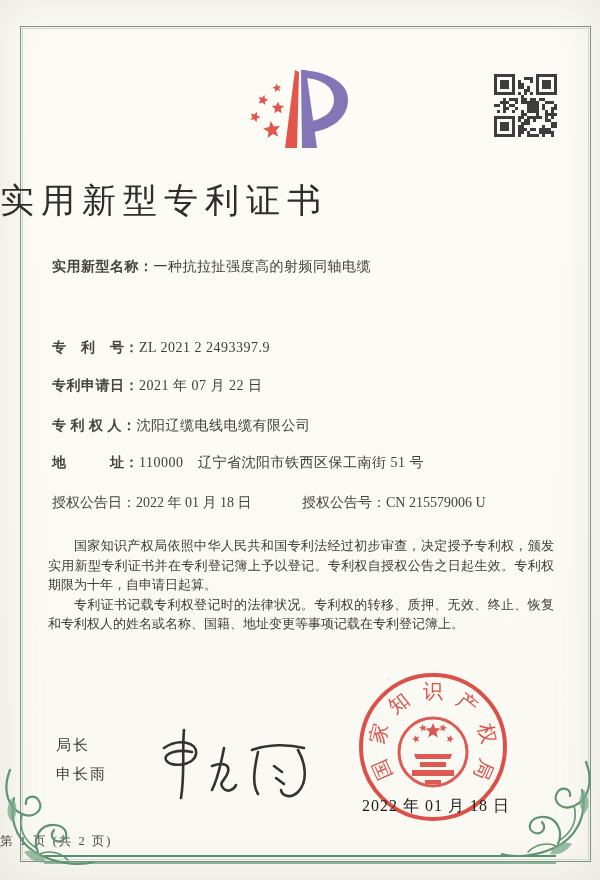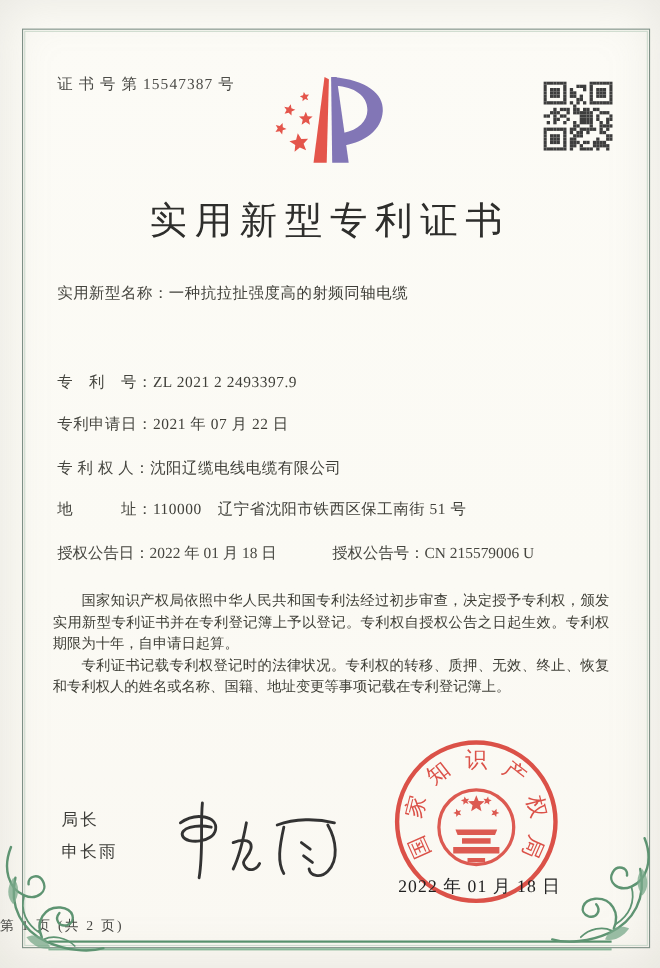--- a/index.html
+++ b/index.html
@@ -6,24 +6,24 @@
   body{width:600px;height:880px;background:#e8e6df;font-family:"Liberation Serif","DejaVu Serif",serif;}
   .page{position:relative;width:600px;height:880px;overflow:hidden;
         background:linear-gradient(180deg,#fcfbf6 0%,#fbfaf4 60%,#faf8f2 100%);
         box-shadow:inset 0 0 46px rgba(160,160,145,.22);}
   .frame-outer{position:absolute;left:20px;top:26px;width:569px;height:834px;
         border:1px solid #7e9086;}
   .frame-inner{position:absolute;inset:1px;border:1px solid #ccdacd;}
   .cert-no{position:absolute;left:52px;top:68px;font-size:14px;color:#4c4c48;letter-spacing:1px;}
   .logo{position:absolute;left:243px;top:66px;width:112px;height:86px;}
   .qr{position:absolute;left:494px;top:74px;width:63px;height:63px;}
-  .title{position:absolute;left:0;top:178px;width:600px;margin:0;text-align:center;
+  .title{position:absolute;left:0;top:178px;width:600px;margin:0;text-align:left;
         font-size:34px;font-weight:400;color:#2e2e2c;letter-spacing:7px;}
   .row{position:absolute;left:52px;font-size:14px;color:#45453f;letter-spacing:.5px;white-space:nowrap;}
-  .row .lab{color:#45453f;}
+  .row .lab{color:#45453f;font-weight:bold;}
   .row .val{color:#3f3f39;}
   .r1{top:258px}.r2{top:301px}.r3{top:339px}.r4{top:377px}.r5{top:417px}.r6{top:454px}
   .grant{position:absolute;top:494px;left:0;width:600px;font-size:14px;color:#45453f;white-space:nowrap;}
   .grant .gl{position:absolute;left:52px;text-align:center;}
   .grant .gr{position:absolute;left:302px;}
   .paras{position:absolute;left:48px;top:524px;width:506px;font-size:13px;line-height:19.5px;
         color:#3d3d35;text-align:justify;margin-top:12px;}
   .paras p{margin:0;text-indent:2em;}
   .signer-role{position:absolute;left:56px;top:736px;font-size:15px;color:#3c3c38;letter-spacing:2px;}
   .signer-name{position:absolute;left:56px;top:765px;font-size:15px;color:#3c3c38;letter-spacing:2px;}
@@ -41,21 +41,20 @@
 </style>
 </head>
 <body>
 
 <div class="page">
 
   <div class="frame-outer">
     <div class="frame-inner"></div>
   </div>
 
-  <div class="cert-no">证 书 号 第 15547387 号</div>
 
   <svg class="logo" viewBox="0 0 112 86">
     <g id="logo-stars" fill="#e4554b">
         <polygon points="33.2,17.6 34.9,20.2 38.0,19.9 36.0,22.3 37.2,25.1 34.4,24.0 32.0,26.0 32.2,23.0 29.5,21.4 32.5,20.6" fill="#e4554b"></polygon>
         <polygon points="21.4,28.7 21.9,32.4 25.5,33.7 22.1,35.3 22.0,39.1 19.4,36.4 15.7,37.5 17.5,34.1 15.4,31.0 19.1,31.7" fill="#e4554b"></polygon>
         <polygon points="35.0,35.5 36.7,39.6 41.2,40.0 37.8,42.9 38.8,47.3 35.0,44.9 31.2,47.3 32.2,42.9 28.8,40.0 33.3,39.6" fill="#e4554b"></polygon>
         <polygon points="13.9,45.8 14.1,49.6 17.5,51.2 14.0,52.5 13.5,56.3 11.2,53.3 7.4,54.1 9.5,50.9 7.7,47.6 11.3,48.6" fill="#e4554b"></polygon>
         <polygon points="27.7,55.1 30.9,60.4 37.1,60.1 33.0,64.7 35.3,70.5 29.6,68.0 24.8,71.9 25.4,65.8 20.1,62.4 26.2,61.1" fill="#e4554b"></polygon>
       </g>
     <path fill="#e4554b" d="M52 4 L56 6 L54 82 L42 82 Z"></path>

